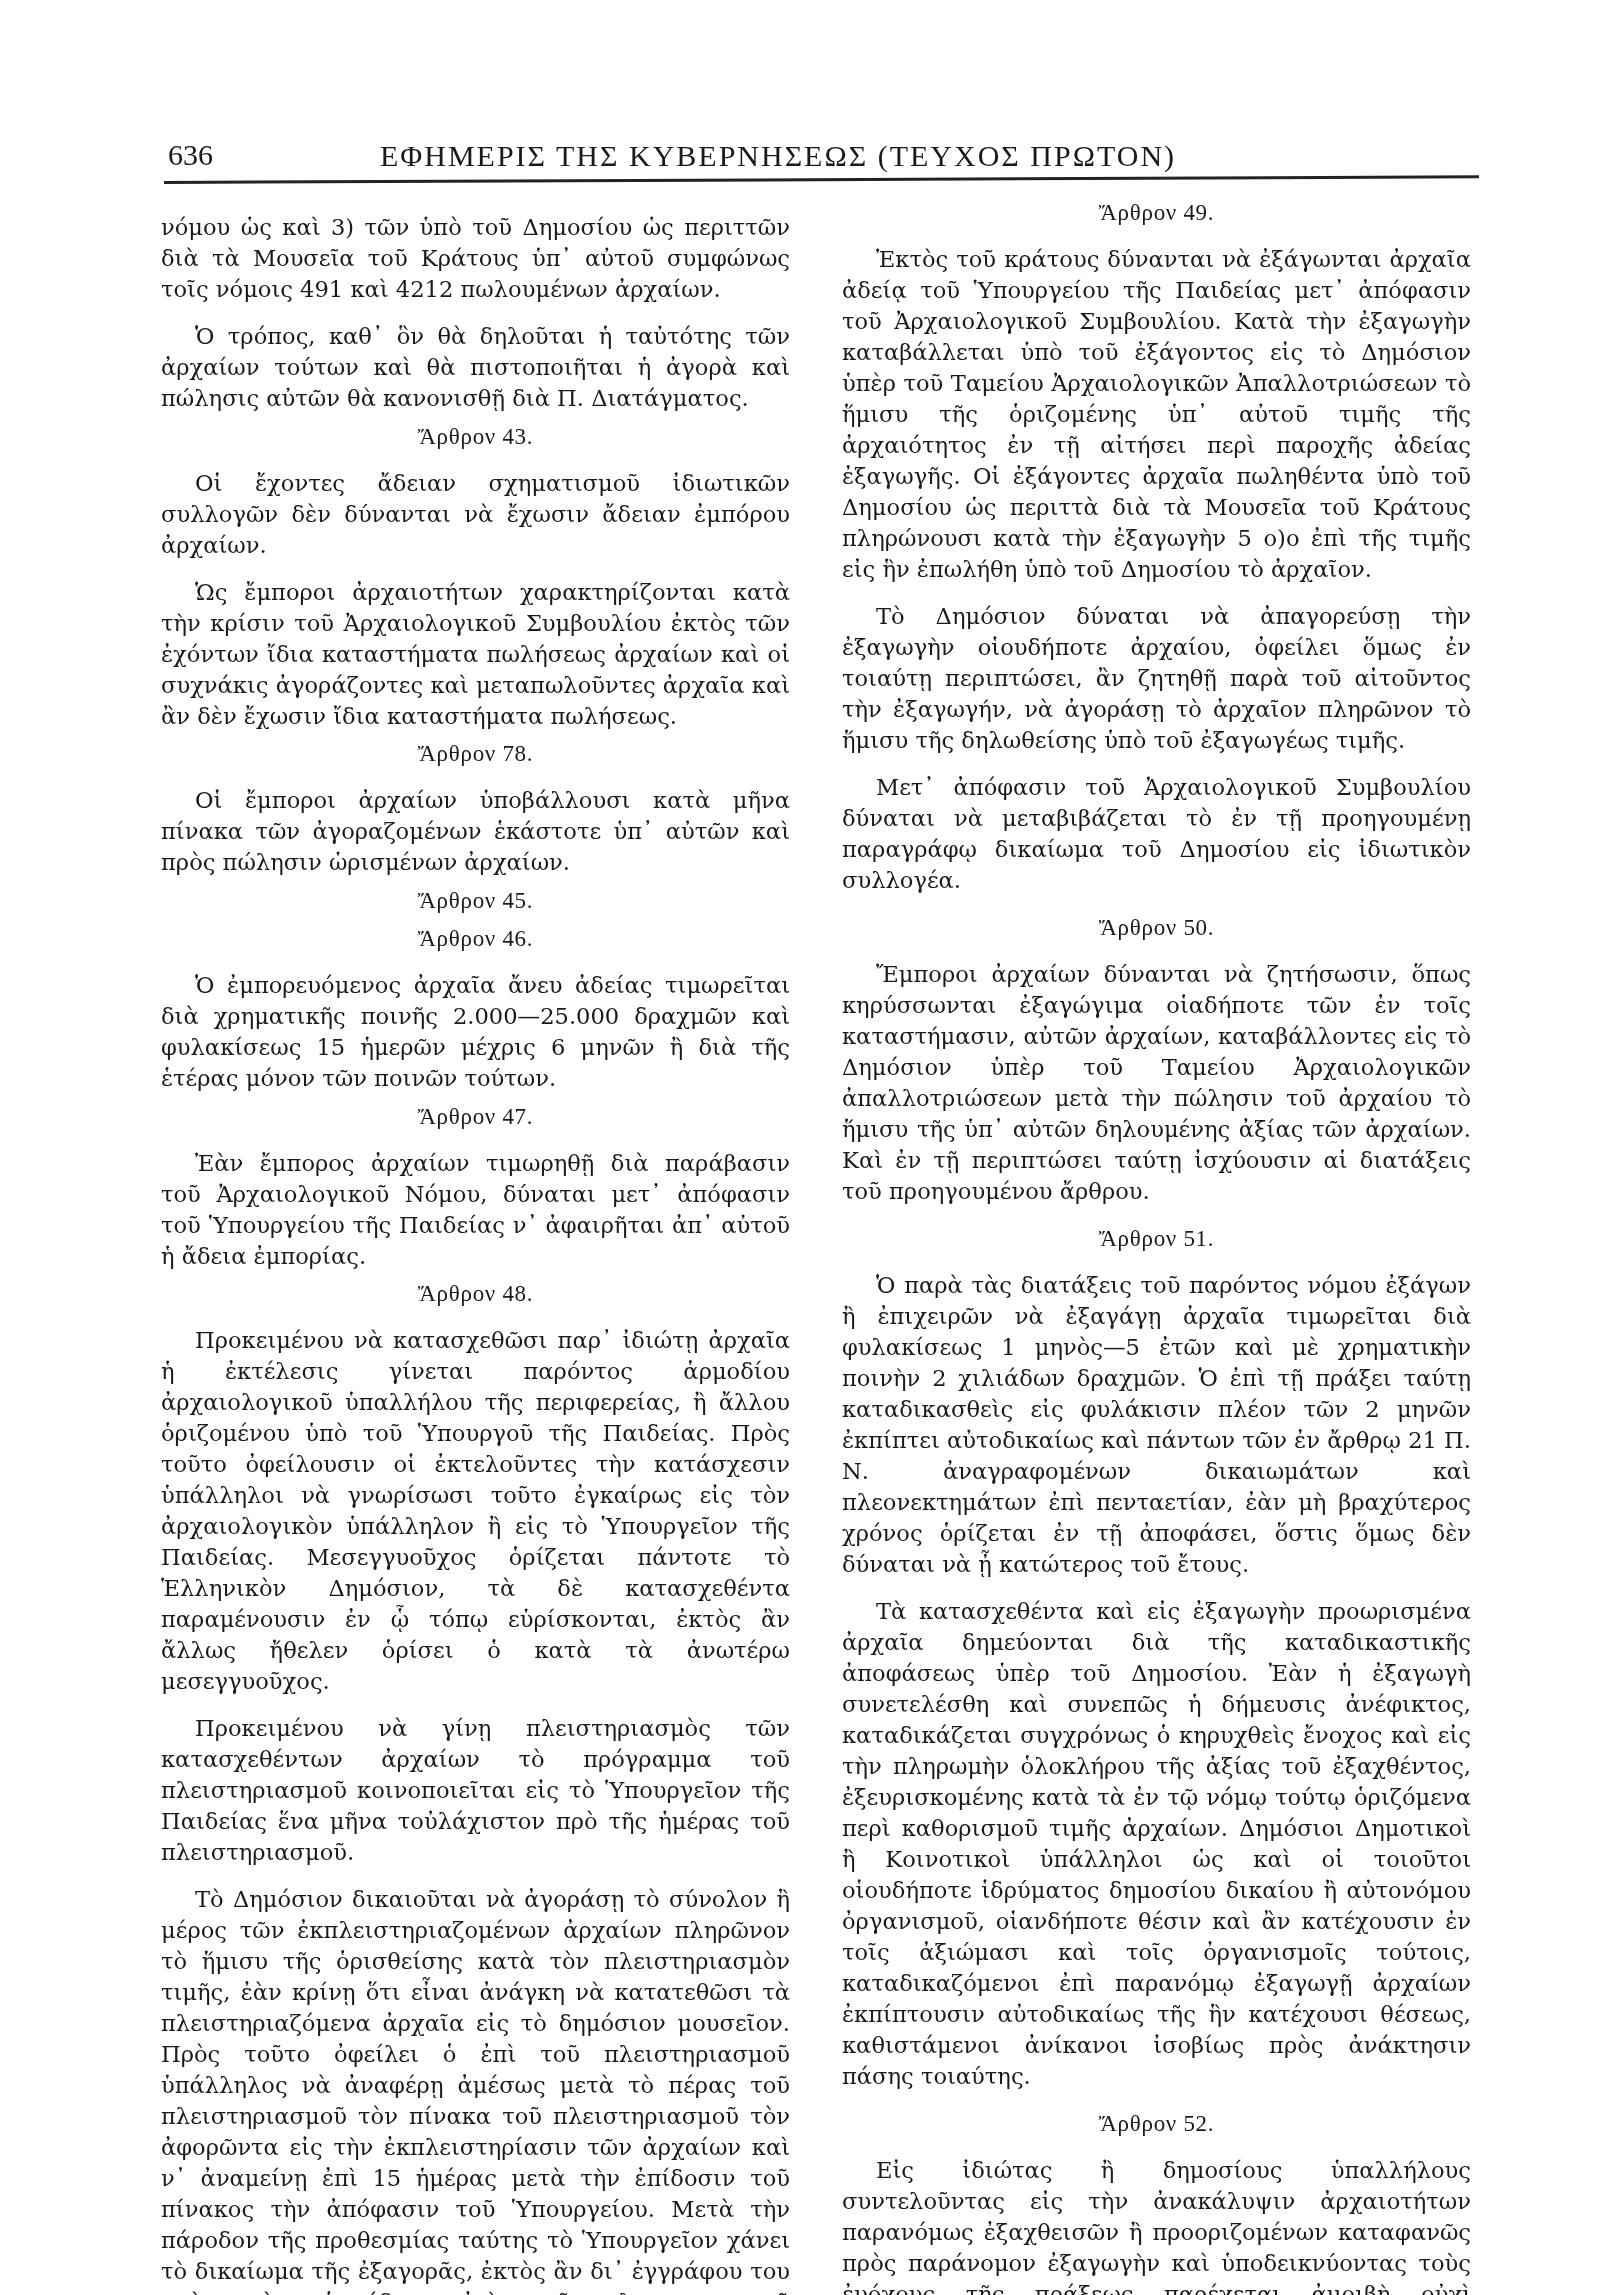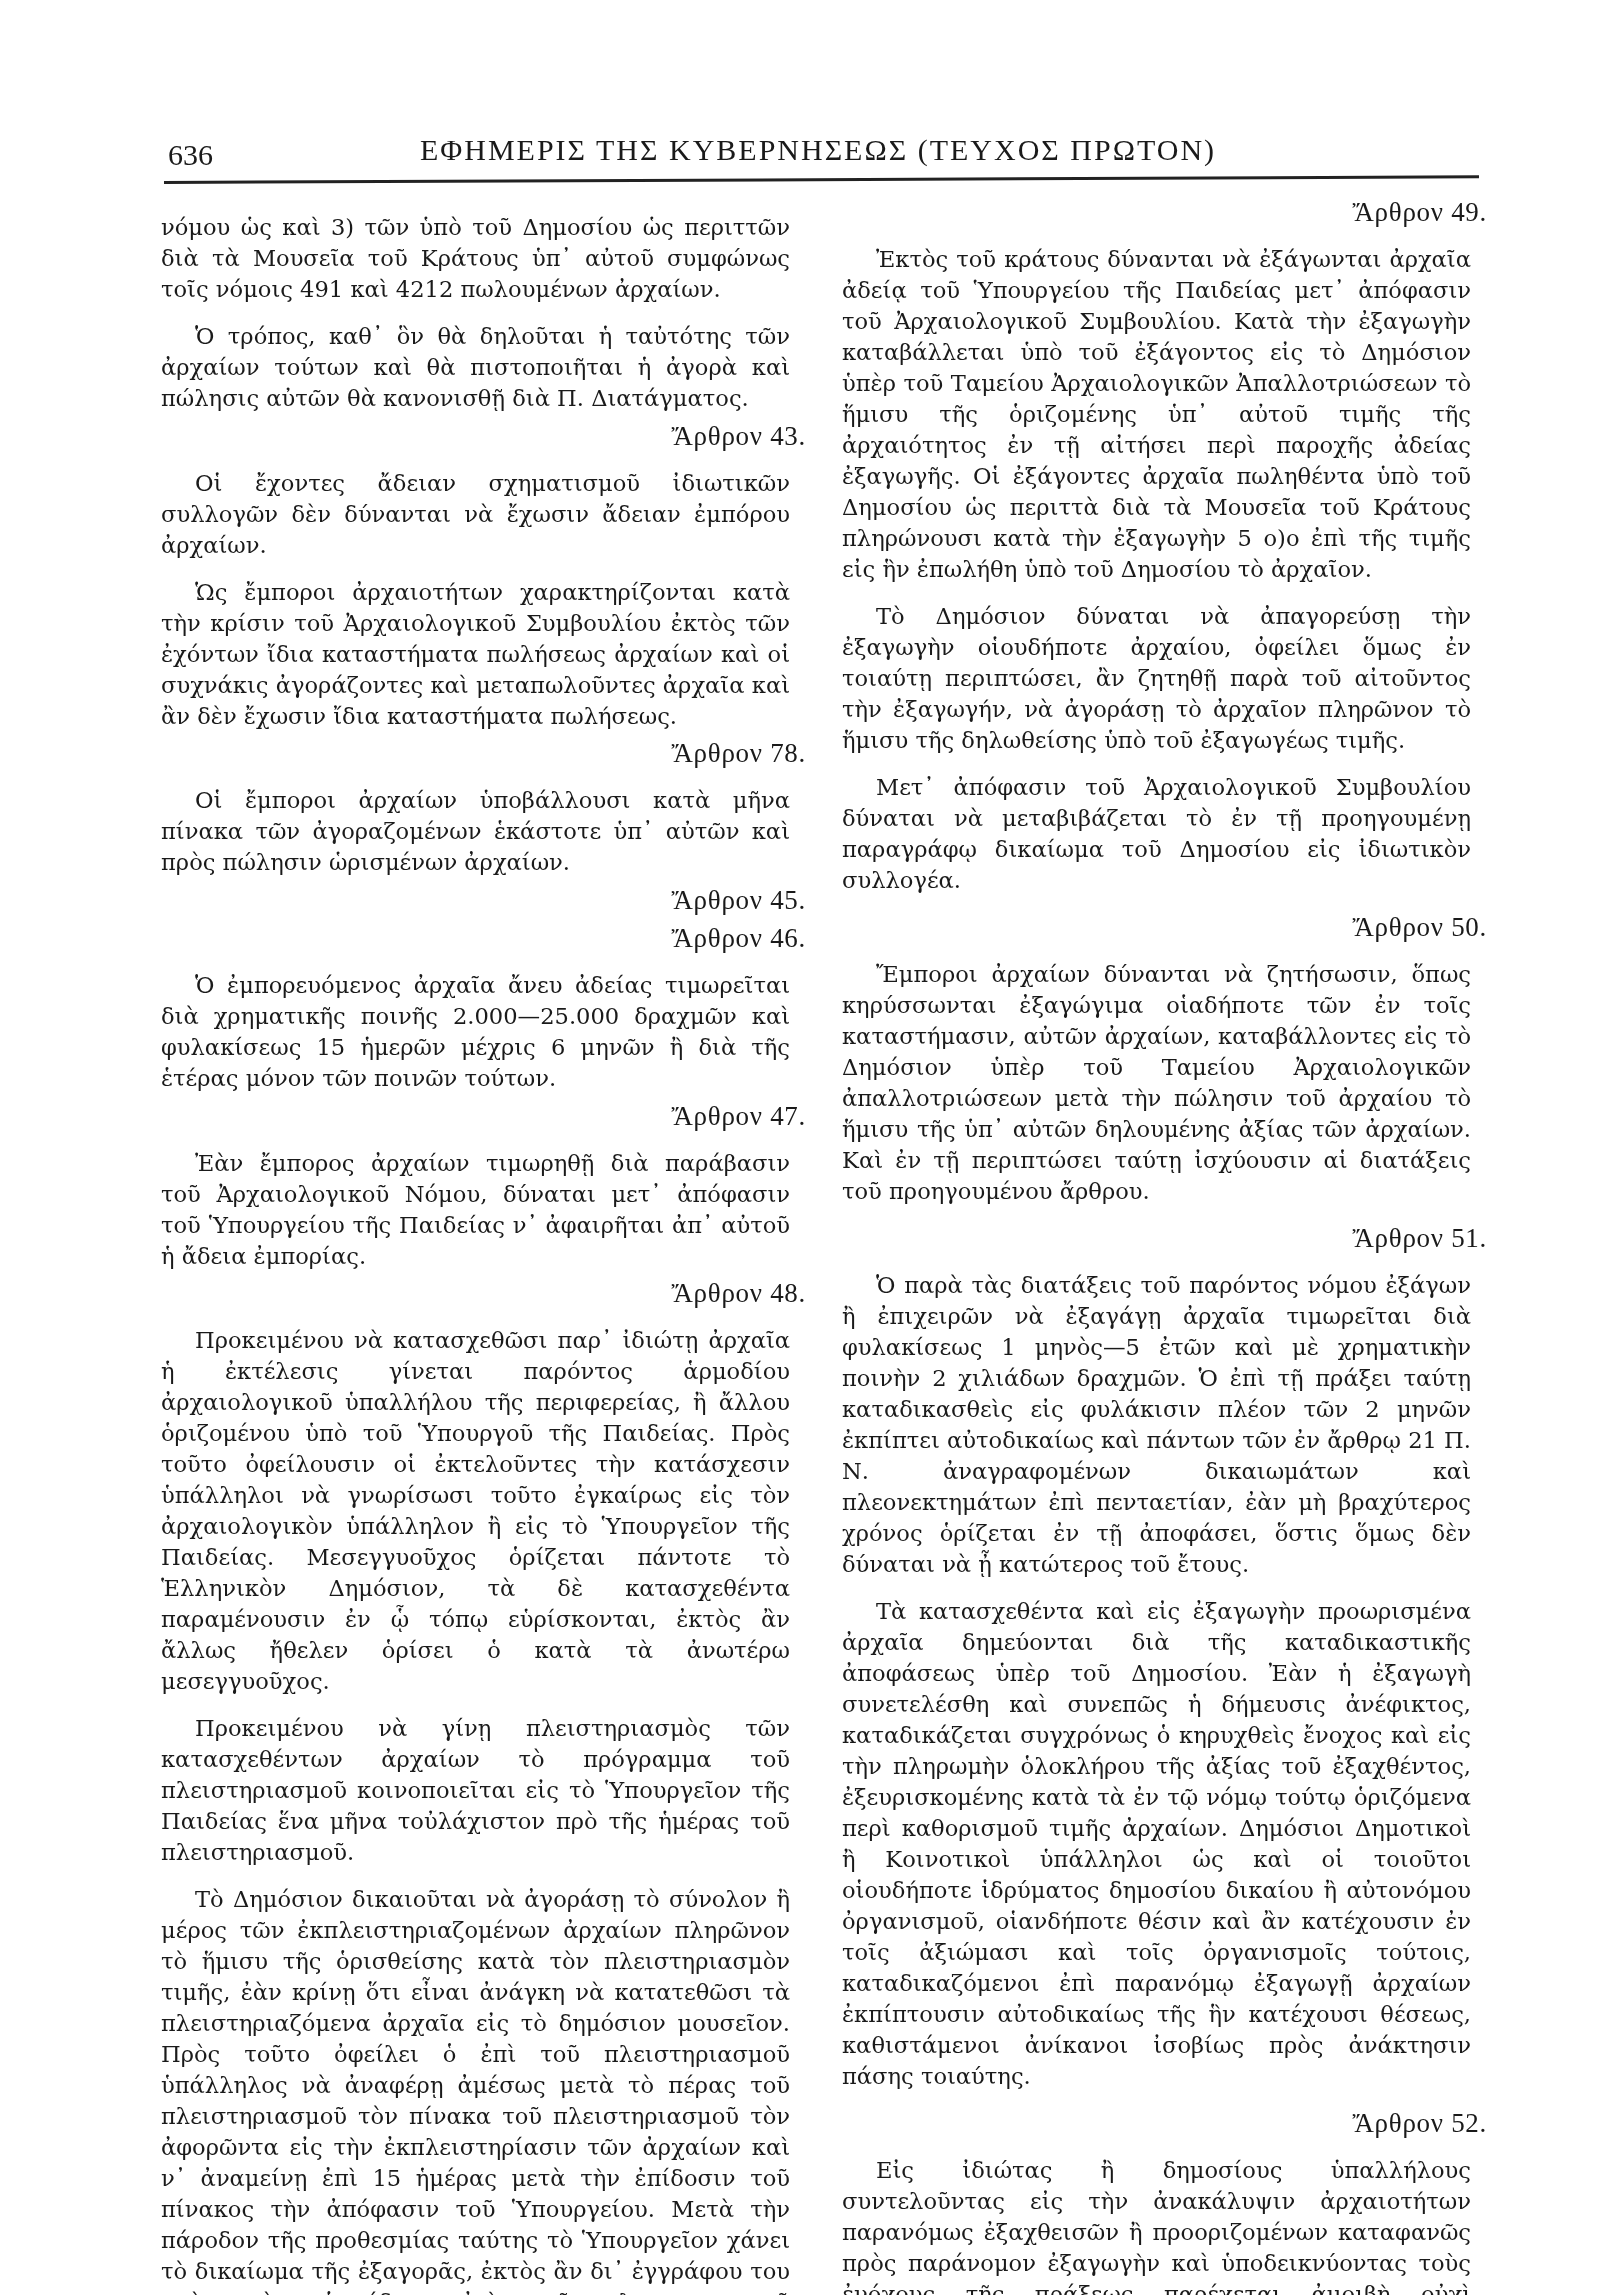--- a/index.html
+++ b/index.html
@@ -9,39 +9,39 @@
       color: #1a1a1a;
     }
     .page-header {
       position: absolute; left: 164px; top: 131px; width: 1309px; height: 52px;
     }
     .page-number {
       position: absolute; left: 3.9px; top: 7px; font-size: 30px;
       font-family: "Liberation Serif", "DejaVu Serif", serif;
     }
     .header-title {
-      position: absolute; left: 216px; top: 2px; font-size: 30px; letter-spacing: 2px;
-      font-family: "Liberation Serif", "DejaVu Serif", serif; white-space: nowrap; margin-left: 40px;
+      position: absolute; left: 216px; top: 8px; font-size: 30px; letter-spacing: 2px;
+      font-family: "Liberation Serif", "DejaVu Serif", serif; white-space: nowrap;
     }
     .header-rule {
       position: absolute; left: 164px; top: 181px; width: 1315px; height: 2.6px;
       background: #222; transform: rotate(-0.25deg); transform-origin: left center;
     }
     .column {
       position: absolute; top: 196px; width: 661px;
       font-size: 22.6px; line-height: 31px; text-align: justify;
       font-family: "DejaVu Serif", "Liberation Serif", serif;
     }
     .col-left { left: 145px; }
     .col-right { left: 826px; }
     .col-right { top: 190px; }
     .para { margin: 16px; text-indent: 34px; hyphens: manual; }
     .para.cont { text-indent: 0; }
     .article-heading {
-      text-align: right; font-size: 27px; margin: 6.5px 0 7.9px 0;
+      text-align: center; font-size: 23px; margin: 6.5px 0 7.9px 0;
       font-family: "Liberation Serif", "DejaVu Serif", serif; letter-spacing: 0.7px;
     }
     .col-left .para { margin-bottom: 0; }
   </style>
 </head>
 <body>
 
 <div class="page-header">
   <span class="page-number">636</span>
   <span class="header-title">ΕΦΗΜΕΡΙΣ ΤΗΣ ΚΥΒΕΡΝΗΣΕΩΣ (ΤΕΥΧΟΣ ΠΡΩΤΟΝ)</span>

